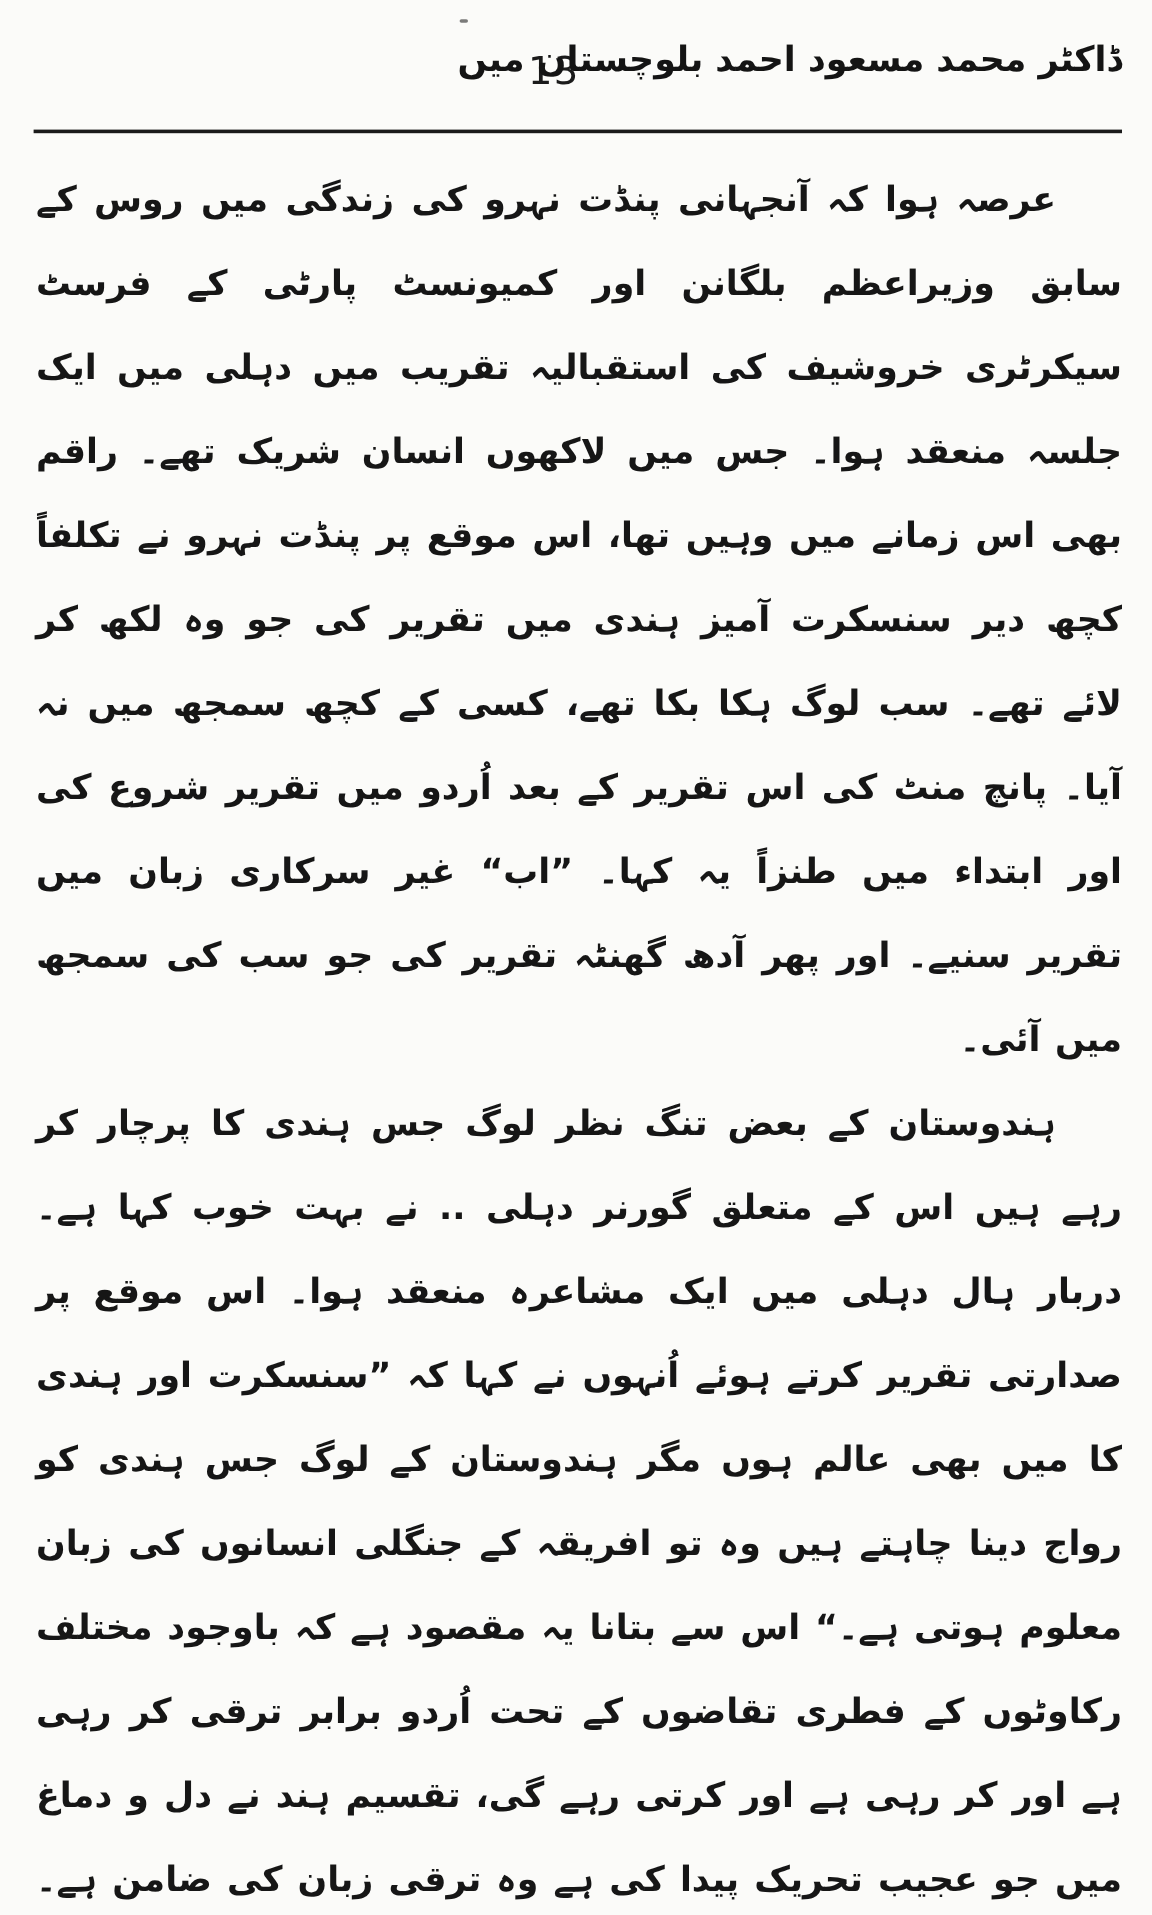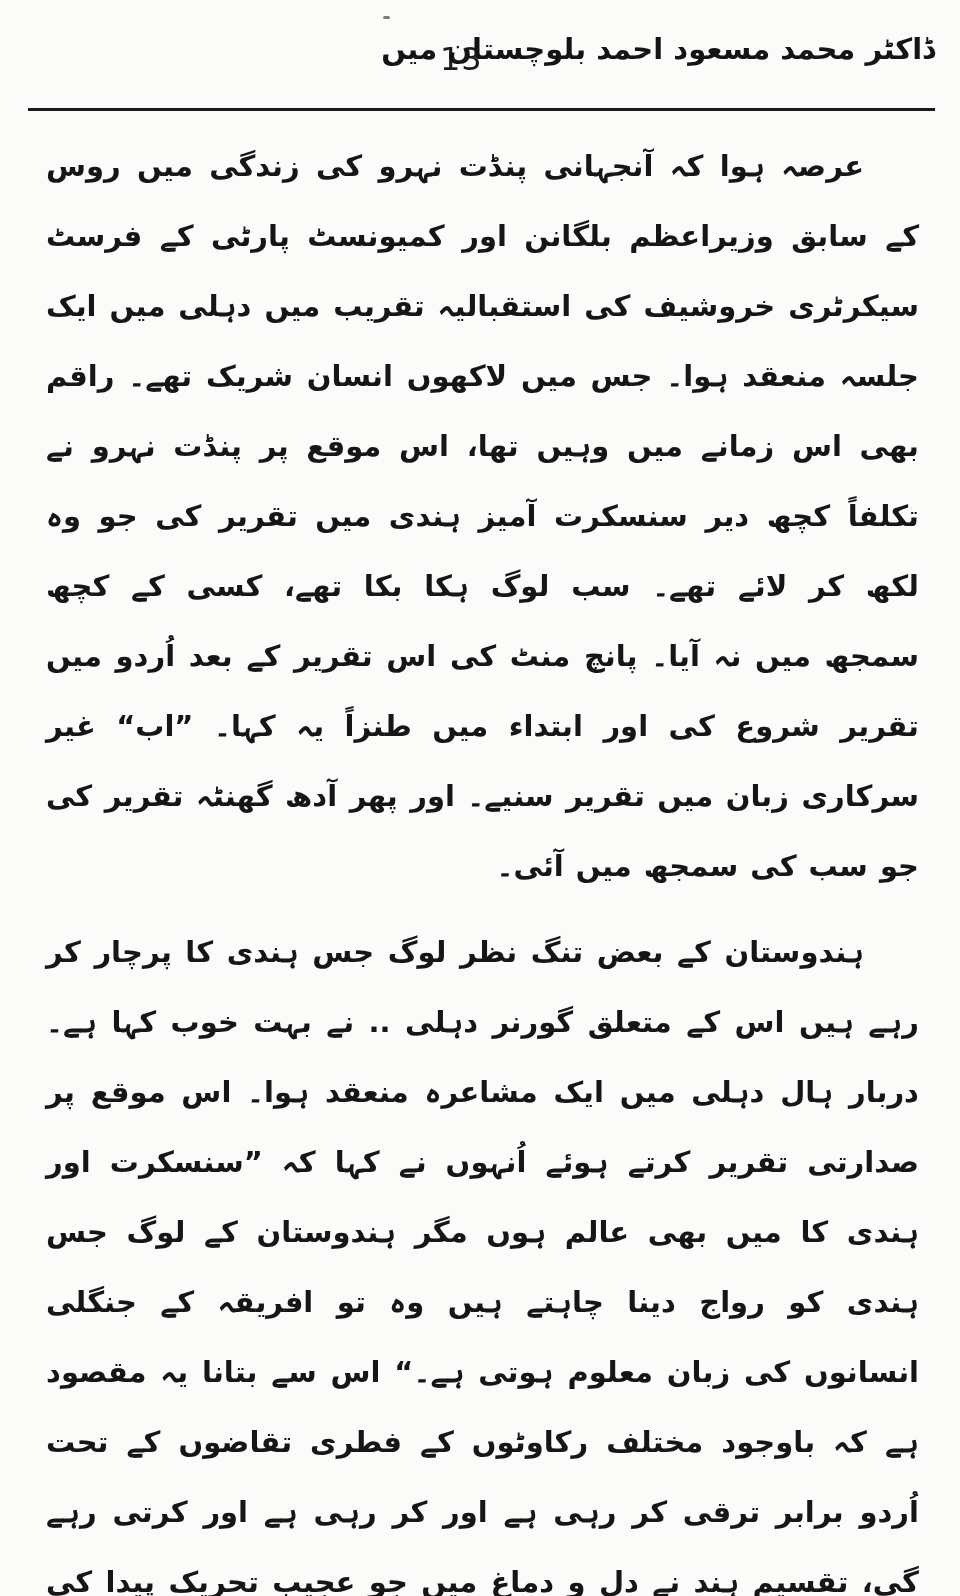--- a/index.html
+++ b/index.html
@@ -55,21 +55,21 @@
   .page-body {
     direction: rtl;
     margin: 20px 25px 0 30px;
     font-size: 29px;
     font-weight: bold;
     line-height: 70px;
     color: #161616;
     text-align: justify;
   }
   .paragraph {
-    margin: 16px;
+    margin: 0;
     text-indent: 55px;
     word-spacing: 2px;
   }
 </style>
 </head>
 <body>
 
 <div class="page">
 
   <div class="scan-artifact"></div>

